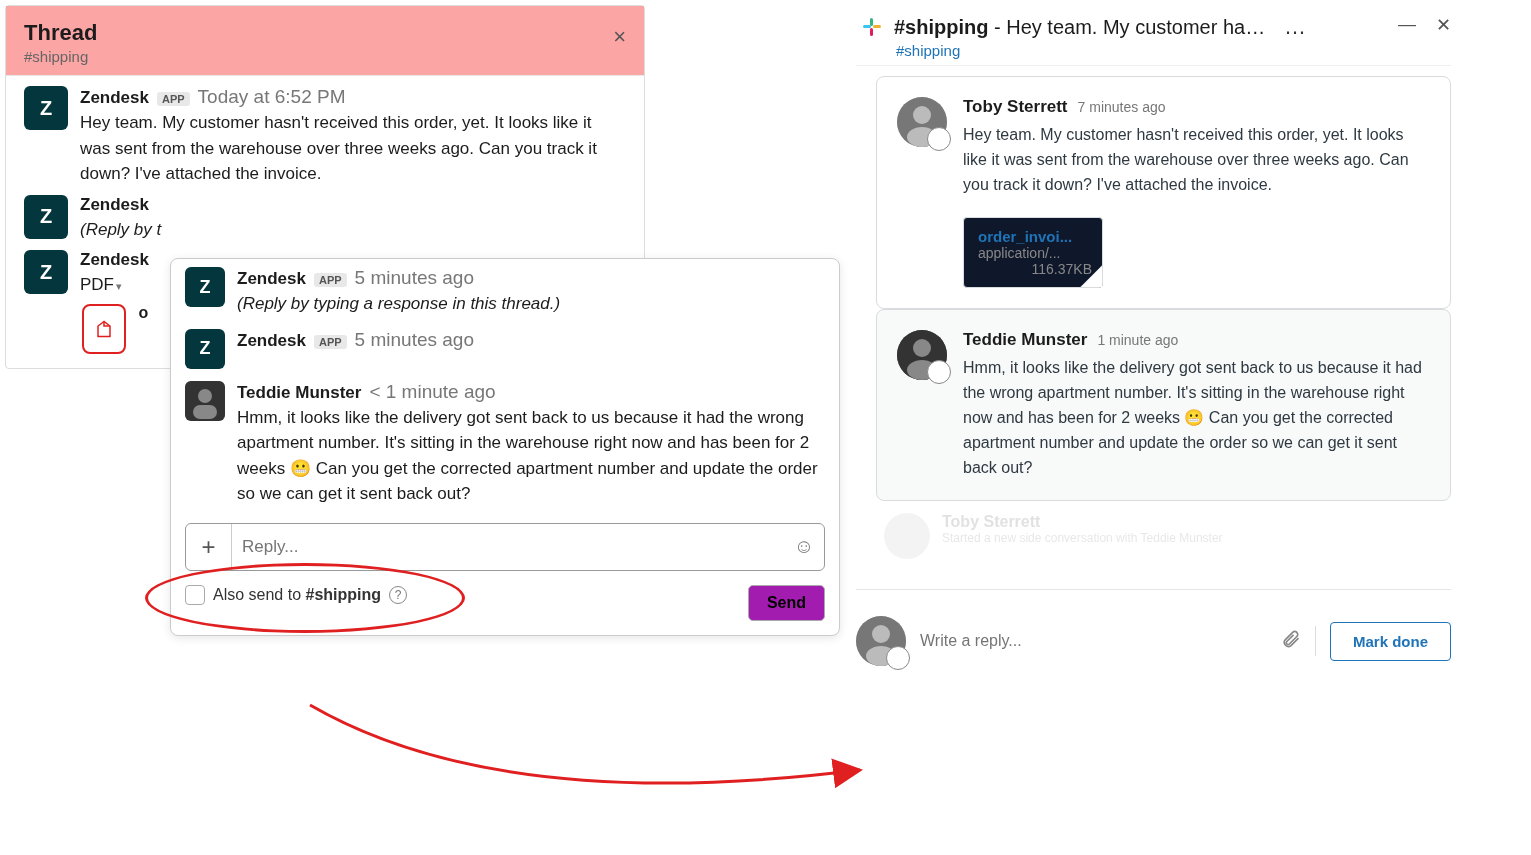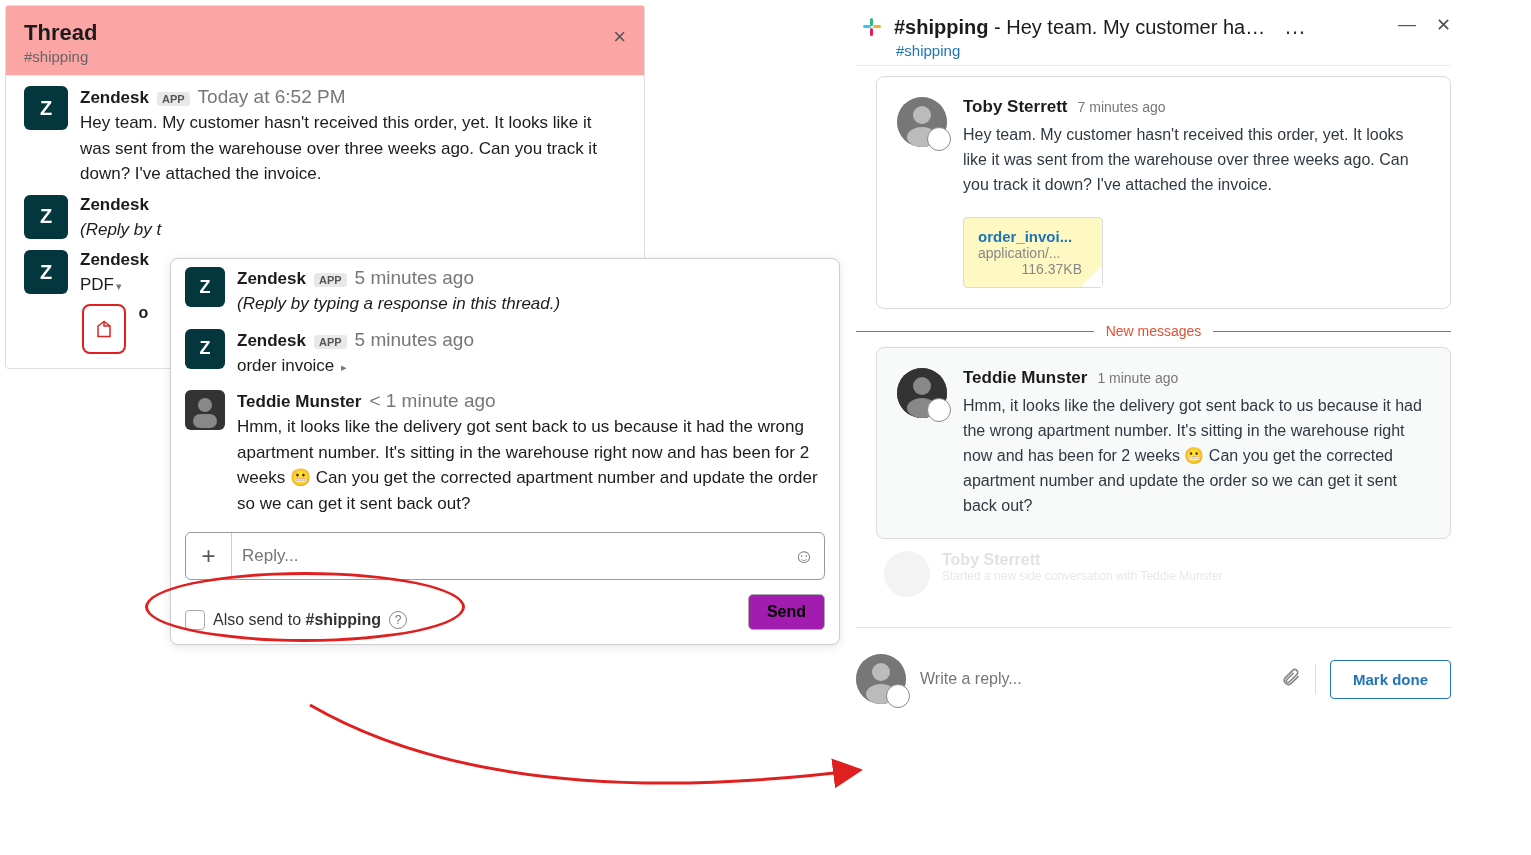--- a/index.html
+++ b/index.html
@@ -101,21 +101,21 @@
   .reply-input {
     flex: 1; border: none; outline: none; font-size: 17px; padding: 0 10px;
     color: #777;
   }
   .emoji-btn {
     width: 40px; font-size: 20px; color: #777; cursor: pointer; text-align: center;
     background:none; border:none;
   }
   .send-row {
     margin: 14px 14px 0 14px;
-    display: flex; align-items: flex-end; justify-content: space-between;
+    display: flex; align-items: flex-start; justify-content: space-between;
     position: relative;
   }
   .also-send {
     display: flex; align-items: center; gap: 8px;
     font-size: 16px; color: #333;
   }
   .checkbox {
     width: 20px; height: 20px; border: 1.5px solid #aaa; border-radius: 4px;
     cursor: pointer; background:#fff;
   }
@@ -177,23 +177,23 @@
     width: 22px; height: 22px; border: 1.5px solid #888; border-radius: 50%;
     background: #fff;
   }
   .zmsg-head { display: flex; gap: 10px; align-items: baseline; }
   .zmsg-head .name { font-weight: 700; font-size: 17px; }
   .zmsg-head .time { color: #777; font-size: 14px; }
   .zmsg-text { font-size: 16px; line-height: 1.55; margin-top: 6px; color: #2f3941; }
   .attach-card {
     display: inline-block; margin-top: 20px;
     border: 1px solid #d8dcde; border-radius: 4px;
-    padding: 10px 20px 10px 14px;
+    padding: 10px 10px 10px 14px;
     position: relative; min-width: 140px;
-    background: #fef9c3;
+    background: #0f172a;
   }
   .attach-card .fname { font-weight: 700; color: #1f73b7; font-size: 15px; }
   .attach-card .ftype { font-size: 14px; color: #888; }
   .attach-card .fsize { font-size: 14px; color: #888; text-align: right; }
   .attach-card .fold {
     position: absolute; right: 0; bottom: 0;
     width: 22px; height: 22px; background: #fff;
     border-left: 1px solid #d8dcde; border-top: 1px solid #d8dcde;
     transform: skew(0deg,0deg);
     clip-path: polygon(100% 0, 0 100%, 100% 100%);
@@ -307,23 +307,20 @@
       <div class="msg-text italic">(Reply by typing a response in this thread.)</div>
     </div>
   </div>
   <div class="msg">
     <div class="avatar">Z</div>
     <div class="msg-body">
       <div class="msg-head">
         <span class="name">Zendesk</span>
         <span class="app-badge">APP</span>
         <span class="time">5 minutes ago</span>
-      </div>
-      <div class="msg-text">
-        <span>order invoice</span> <span class="caret">▸</span>
       </div>
     </div>
   </div>
   <div class="msg">
     <div class="avatar photo">
       <svg width="40" height="40">
           <rect width="40" height="40" rx="6" fill="#333"></rect>
           <circle cx="20" cy="15" r="7" fill="#888"></circle>
           <rect x="8" y="24" width="24" height="14" rx="7" fill="#888"></rect>
         </svg>
@@ -404,23 +401,20 @@
         <div class="zmsg-text">Hey team. My customer hasn't received this order, yet. It looks like it was sent from the warehouse over three weeks ago. Can you track it down? I've attached the invoice.</div>
         <div class="attach-card">
           <div class="fname">order_invoi...</div>
           <div class="ftype">application/...</div>
           <div class="fsize">116.37KB</div>
           <div class="fold"></div>
         </div>
       </div>
     </div>
 
-    <div class="newmsg-div">
-      <span>New messages</span>
-    </div>
 
     <div class="zen-card gray">
       <div class="zavatar" style="background:#444;">
         <svg width="50" height="50">
             <circle cx="25" cy="25" r="25" fill="#333"></circle>
             <circle cx="25" cy="18" r="9" fill="#888"></circle>
             <ellipse cx="25" cy="40" rx="15" ry="10" fill="#888"></ellipse>
           </svg>
       </div>
       <div style="flex:1;">

